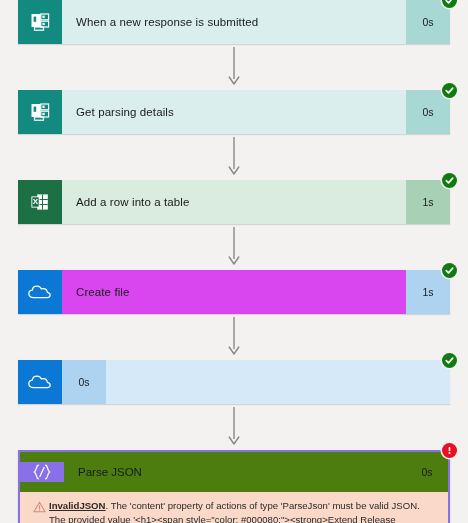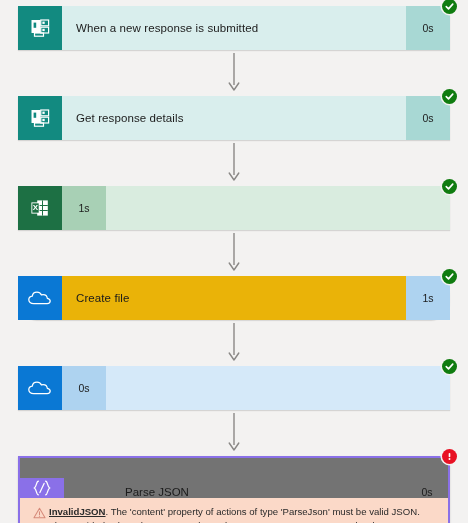--- a/index.html
+++ b/index.html
@@ -95,24 +95,23 @@
     position: relative;
     margin: 0 18px 0 18px;
   }
   .pj-card {
     border: 2px solid #8a70e8;
     background: #fff;
     box-shadow: 0 1px 2px rgba(0,0,0,0.14);
   }
   .pj-header {
     display: flex;
-    align-items: flex-end;
+    align-items: center;
     height: 40px;
-    background: #737373;
-    gap: 47px;
+    background: #4d7c0f;
   }
   .pj-icon {
     width: 44px;
     min-width: 44px;
     background: #8a70e8;
     display: flex;
     align-items: center;
     justify-content: center;
   }
   .pj-title {
@@ -153,21 +152,21 @@
     word-break: break-word;
     padding-right: 2px;
   }
   .pj-error-text b { font-weight: bold; text-decoration: underline; }
 </style>
 </head>
 <body>
 
 <div id="canvas">
 
-  <div class="card-wrap" style="margin-top:6px;">
+  <div class="card-wrap" style="">
     <div class="card" style="background:#d9eeed;">
       <div class="card-icon" style="background:#128a80;">
         <svg width="22" height="22" viewBox="0 0 22 22">
           <rect x="2.5" y="3" width="9" height="13" fill="#ffffff"></rect>
           <rect x="4.6" y="5.6" width="2.6" height="5.2" fill="#128a80"></rect>
           <rect x="11.8" y="3" width="7.8" height="5.8" fill="none" stroke="#ffffff" stroke-width="1.2"></rect>
           <rect x="13.4" y="4.6" width="2.3" height="2.3" fill="#ffffff"></rect>
           <rect x="11.8" y="10.2" width="7.8" height="5.8" fill="none" stroke="#ffffff" stroke-width="1.2"></rect>
           <rect x="13.4" y="11.8" width="2.3" height="2.3" fill="#ffffff"></rect>
           <rect x="5.5" y="16" width="9" height="3.2" fill="none" stroke="#ffffff" stroke-width="1.2"></rect>
@@ -196,21 +195,21 @@
         <svg width="22" height="22" viewBox="0 0 22 22">
           <rect x="2.5" y="3" width="9" height="13" fill="#ffffff"></rect>
           <rect x="4.6" y="5.6" width="2.6" height="5.2" fill="#128a80"></rect>
           <rect x="11.8" y="3" width="7.8" height="5.8" fill="none" stroke="#ffffff" stroke-width="1.2"></rect>
           <rect x="13.4" y="4.6" width="2.3" height="2.3" fill="#ffffff"></rect>
           <rect x="11.8" y="10.2" width="7.8" height="5.8" fill="none" stroke="#ffffff" stroke-width="1.2"></rect>
           <rect x="13.4" y="11.8" width="2.3" height="2.3" fill="#ffffff"></rect>
           <rect x="5.5" y="16" width="9" height="3.2" fill="none" stroke="#ffffff" stroke-width="1.2"></rect>
         </svg>
       </div>
-      <div class="card-title">Get response details</div>
+      <div class="card-title">Get parsing details</div>
       <div class="card-time" style="background:#a8d8d4;">0s</div>
       <div class="badge ok">
         <svg width="9" height="9" viewBox="0 0 10 10">
             <path d="M1.4 5.2 L3.9 7.6 L8.6 2.4" fill="none" stroke="#fff" stroke-width="1.8" stroke-linecap="round" stroke-linejoin="round"></path>
           </svg>
       </div>
     </div>
   </div>
 
   <div class="connector">
@@ -226,38 +225,39 @@
         <svg width="22" height="22" viewBox="0 0 22 22">
           <rect x="8.2" y="3.4" width="10.6" height="15.2" fill="#ffffff"></rect>
           <line x1="8.2" y1="8.5" x2="18.8" y2="8.5" stroke="#1d7044" stroke-width="1"></line>
           <line x1="8.2" y1="13.5" x2="18.8" y2="13.5" stroke="#1d7044" stroke-width="1"></line>
           <line x1="13.5" y1="3.4" x2="13.5" y2="18.6" stroke="#1d7044" stroke-width="1"></line>
           <rect x="2.4" y="5.4" width="8.2" height="11.2" fill="#ffffff"></rect>
           <rect x="3.3" y="6.3" width="6.4" height="9.4" fill="#1d7044"></rect>
           <text x="6.5" y="13.4" font-family="Liberation Sans, sans-serif" font-size="8" font-weight="bold" fill="#ffffff" text-anchor="middle">X</text>
         </svg>
       </div>
+      <div class="card-title">Add a row into a table</div>
       <div class="card-time" style="background:#a8d0b5;">1s</div>
       <div class="badge ok">
         <svg width="9" height="9" viewBox="0 0 10 10">
             <path d="M1.4 5.2 L3.9 7.6 L8.6 2.4" fill="none" stroke="#fff" stroke-width="1.8" stroke-linecap="round" stroke-linejoin="round"></path>
           </svg>
       </div>
     </div>
   </div>
 
   <div class="connector">
     <svg width="14" height="40" viewBox="0 0 14 40">
         <line x1="7" y1="0" x2="7" y2="32" stroke="#8a8886" stroke-width="1.4"></line>
         <path d="M2.2 30 L7 37 L11.8 30" fill="none" stroke="#8a8886" stroke-width="1.4" stroke-linecap="round" stroke-linejoin="round"></path>
       </svg>
   </div>
 
   <div class="card-wrap">
-    <div class="card" style="background:#eab308;border-radius:19px;">
+    <div class="card" style="background:#d946ef;">
       <div class="card-icon" style="background:#0a78d4;">
         <svg width="26" height="18" viewBox="0 0 26 18">
           <path d="M6.6 14.6 C3.6 14.6 1.8 12.9 1.8 10.8 C1.8 8.9 3.3 7.3 5.3 7.1 C5.6 4.9 7.6 3.2 10 3.2 C11.9 3.2 13.6 4.3 14.4 5.9 C14.9 5.6 15.5 5.5 16.1 5.5 C18.3 5.5 20.1 7.2 20.3 9.3 C22 9.6 23.2 11 23.2 12.1 C23.2 13.5 21.9 14.6 20.2 14.6 Z" fill="none" stroke="#ffffff" stroke-width="1.25" stroke-linejoin="round"></path>
         </svg>
       </div>
       <div class="card-title">Create file</div>
       <div class="card-time" style="background:#aed3f0;">1s</div>
       <div class="badge ok">
         <svg width="9" height="9" viewBox="0 0 10 10">
             <path d="M1.4 5.2 L3.9 7.6 L8.6 2.4" fill="none" stroke="#fff" stroke-width="1.8" stroke-linecap="round" stroke-linejoin="round"></path>

